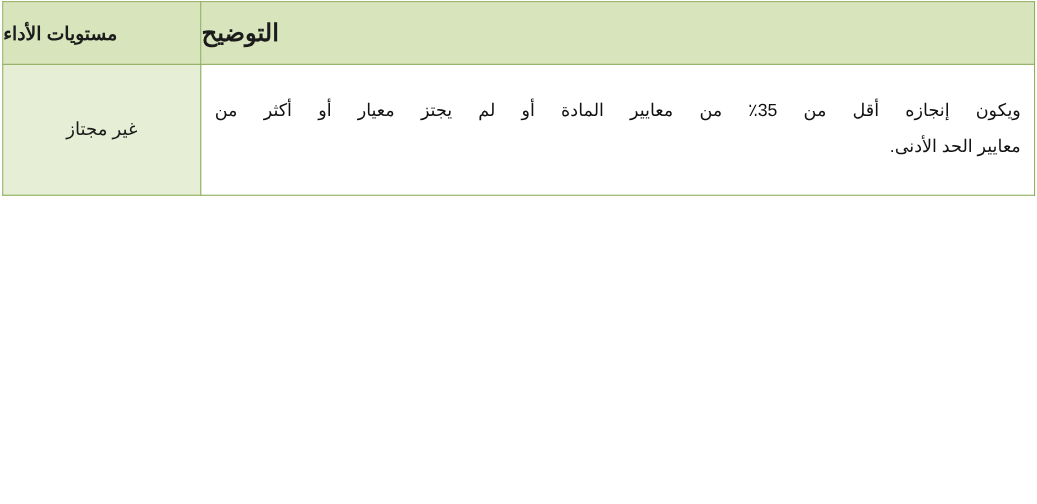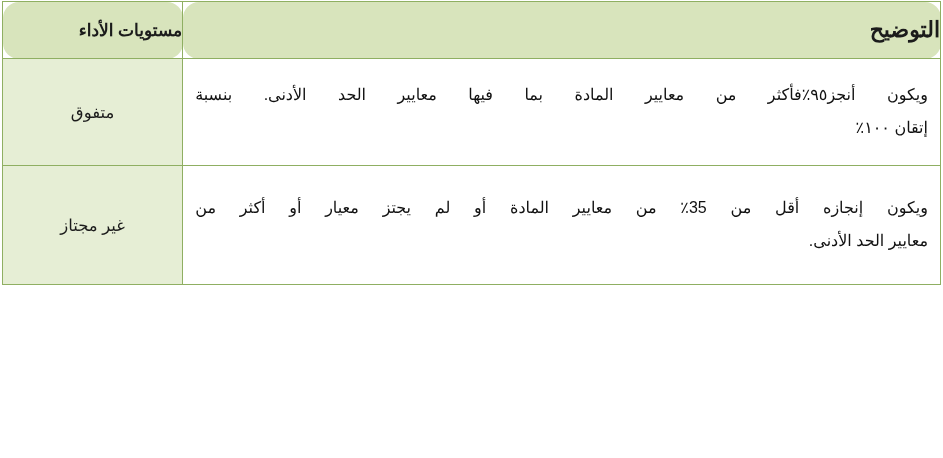--- a/index.html
+++ b/index.html
@@ -33,24 +33,23 @@
     padding: 0;
   }
   .col-level { width: 180px; }
   .col-desc  { width: 757px; }
 
   thead th {
     background: #d8e4bc;
     color: #1b1b1b;
     font-weight: bold;
     font-size: 17px;
-    text-align: right;
+    text-align: left;
     height: 56px;
     letter-spacing: 0;
-    border-radius: 16px;
   }
   thead th.desc-head {
     font-size: 22px;
   }
   tbody td.level-cell {
     background: #e6eed5;
     text-align: center;
     font-size: 16.5px;
     color: #1b1b1b;
     font-weight: normal;
@@ -86,27 +85,20 @@
       <col class="col-desc">
       <col class="col-level">
     </colgroup>
     <thead>
       <tr>
         <th class="desc-head">التوضيح</th>
         <th>مستويات الأداء</th>
       </tr>
     </thead>
     <tbody>
-      <tr class="r1">
-        <td class="desc-cell">
-          <p class="justify-spread">ويكون أنجز٩٥٪فأكثر من معايير المادة بما فيها معايير الحد الأدنى. بنسبة</p>
-          <p>إتقان ١٠٠٪</p>
-        </td>
-        <td class="level-cell">متفوق</td>
-      </tr>
       <tr class="r4">
         <td class="desc-cell">
           <p class="justify-spread">ويكون إنجازه أقل من 35٪ من معايير المادة أو لم يجتز معيار أو أكثر من</p>
           <p>معايير الحد الأدنى.</p>
         </td>
         <td class="level-cell">غير مجتاز</td>
       </tr>
     </tbody>
   </table>
 </div>

